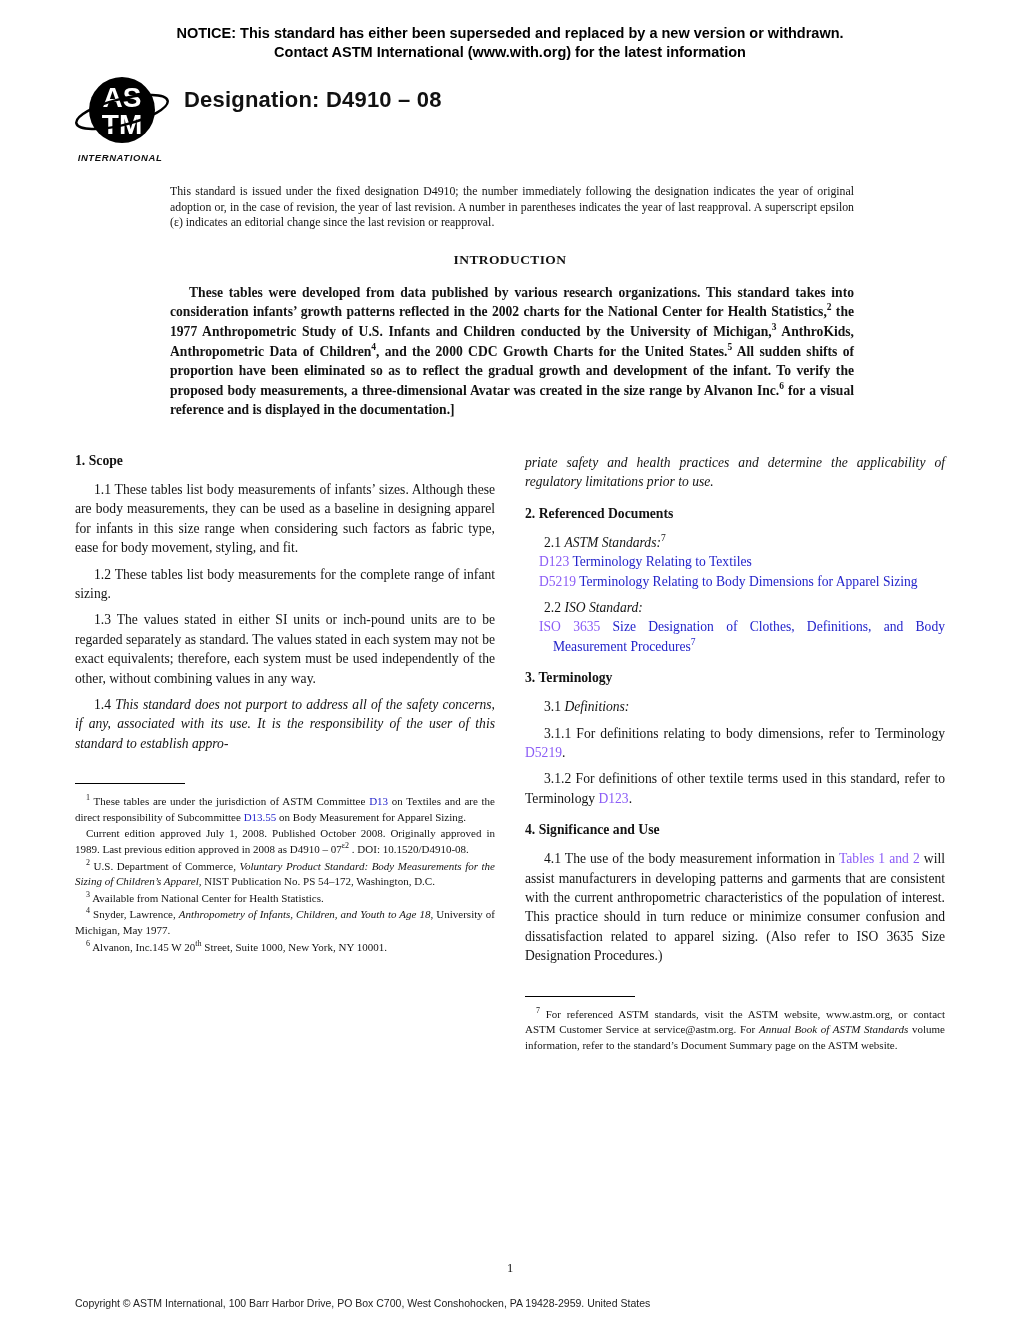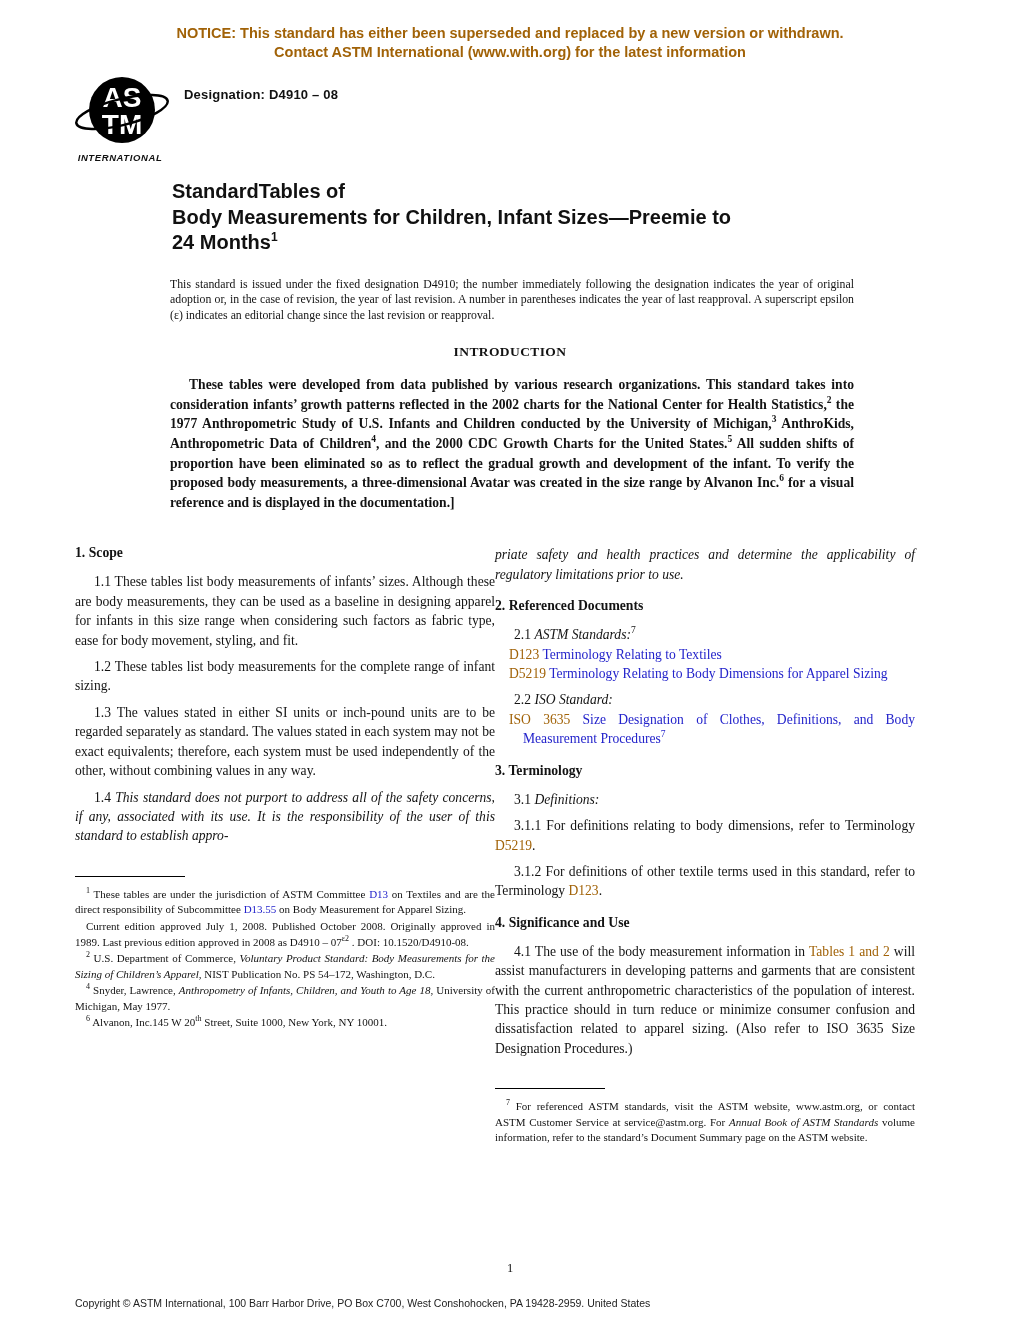--- a/index.html
+++ b/index.html
@@ -8,33 +8,33 @@
     width: 1020px; height: 1320px;
     font-family: "Liberation Serif", serif;
     color: #131313;
   }
   .page { position: relative; width: 1020px; height: 1320px; background: #fff; overflow: hidden; }
 
   .notice {
     margin-top: 24px; text-align: center;
     font-family: "Liberation Sans", sans-serif;
     font-weight: bold; font-size: 14.5px; line-height: 18.5px;
-    color: #a16207;
+    color: #000000;
   }
 
   .header { display: flex; align-items: flex-start; margin: 13px 0 0 68px; }
   .logo { width: 104px; text-align: center; }
   .logo-sub {
     font-family: "Liberation Sans", sans-serif;
     font-weight: bold; font-style: italic;
     font-size: 9.5px; letter-spacing: 0.6px; margin-top: -4px; color: #111;
   }
   .designation {
     font-family: "Liberation Sans", sans-serif;
-    font-weight: bold; font-size: 13px;
+    font-weight: bold; font-size: 22px;
     margin: 13px 0 0 12px; letter-spacing: 0.2px; color: #111;
   }
 
   .title-block {
     margin: 16px 0 0 172px; width: 700px;
     font-family: "Liberation Sans", sans-serif;
     font-weight: bold; font-size: 20px; line-height: 25.5px; color: #111;
   }
   .title-block sup { font-size: 12px; }
 
@@ -46,37 +46,37 @@
   .intro-heading {
     margin-top: 21px; text-align: center;
     font-weight: bold; font-size: 13.5px; letter-spacing: 0.4px;
   }
   .intro-para {
     margin: 15px 0 0 170px; width: 684px;
     font-size: 13.6px; line-height: 19.6px;
     text-align: justify; text-indent: 19px; font-weight: bold;
   }
 
-  .columns { display: flex; margin: 33px 0 0 75px; width: 870px; }
+  .columns { display: flex; margin: 33px 0 0 75px; width: 870px; gap: 30px; }
   .col { width: 420px; display: flex; flex-direction: column; }
   .col > :first-child { margin-top: 0; }
 
   .sec-heading { font-weight: bold; font-size: 13.7px; margin-top: 14px; margin-bottom: 4px; }
   .body-p {
     font-size: 13.6px; line-height: 19.4px;
     text-align: justify; text-indent: 19px; margin-top: 7px;
   }
   .no-indent { text-indent: 0; }
   .ref-item {
     font-size: 13.6px; line-height: 19.4px; text-align: justify;
     margin-left: 28px; text-indent: -14px; margin-top: 0;
   }
   .italic { font-style: italic; }
   sup { font-size: 9.5px; line-height: 0; vertical-align: super; }
-  .ref-red { color: #a16207; }
+  .ref-red { color: #8b5cf6; }
   .link-blue { color: #2323cb; }
 
   .fn-rule { width: 110px; border-top: 1.2px solid #000; margin-top: 30px; }
   .footnotes { margin-top: 9px; font-size: 11px; line-height: 15.6px; text-align: justify; }
   .footnotes p { text-indent: 11px; margin-top: 1px; }
   .footnotes sup { font-size: 8px; }
 
   .copyright {
     position: absolute; left: 75px; top: 1297px; width: 900px;
     font-family: "Liberation Sans", sans-serif; font-size: 10.5px; color: #222;
@@ -102,25 +102,20 @@
         <circle cx="52" cy="36" r="33" fill="#000"></circle>
         <text x="52" y="33" text-anchor="middle" fill="#fff" font-family="Liberation Sans, sans-serif" font-size="28" font-weight="bold">AS</text>
         <text x="52" y="60" text-anchor="middle" fill="#fff" font-family="Liberation Sans, sans-serif" font-size="28" font-weight="bold">TM</text>
         <ellipse cx="52" cy="38" rx="47" ry="13" fill="none" stroke="#000" stroke-width="2.5" transform="rotate(-14 52 38)"></ellipse>
       </svg>
       <div class="logo-sub">INTERNATIONAL</div>
     </div>
     <div class="designation">Designation: D4910 – 08</div>
   </div>
 
-  <h1 class="title-block">
-    <span>StandardTables of</span><br>
-    <span>Body Measurements for Children, Infant Sizes—Preemie to</span><br>
-    <span>24 Months</span><sup>1</sup>
-  </h1>
 
   <p class="issue-note">This standard is issued under the fixed designation D4910; the number immediately following the designation indicates the year of original adoption or, in the case of revision, the year of last revision. A number in parentheses indicates the year of last reapproval. A superscript epsilon (ε) indicates an editorial change since the last revision or reapproval.</p>
 
   <h2 class="intro-heading">INTRODUCTION</h2>
 
   <p class="intro-para"><span>These tables were developed from data published by various research organizations. This standard takes into consideration infants’ growth patterns reflected in the 2002 charts for the National Center for Health Statistics,</span><sup>2</sup><span> the 1977 Anthropometric Study of U.S. Infants and Children conducted by the University of Michigan,</span><sup>3</sup><span> AnthroKids, Anthropometric Data of Children</span><sup>4</sup><span>, and the 2000 CDC Growth Charts for the United States.</span><sup>5</sup><span> All sudden shifts of proportion have been eliminated so as to reflect the gradual growth and development of the infant. To verify the proposed body measurements, a three-dimensional Avatar was created in the size range by Alvanon Inc.</span><sup>6</sup><span> for a visual reference and is displayed in the documentation.]</span></p>
 
   <div class="columns">
 
     <div class="col">
@@ -128,20 +123,21 @@
       <p class="body-p">1.1 These tables list body measurements of infants’ sizes. Although these are body measurements, they can be used as a baseline in designing apparel for infants in this size range when considering such factors as fabric type, ease for body movement, styling, and fit.</p>
       <p class="body-p">1.2 These tables list body measurements for the complete range of infant sizing.</p>
       <p class="body-p">1.3 The values stated in either SI units or inch-pound units are to be regarded separately as standard. The values stated in each system may not be exact equivalents; therefore, each system must be used independently of the other, without combining values in any way.</p>
       <p class="body-p"><span>1.4</span> <span class="italic">This standard does not purport to address all of the safety concerns, if any, associated with its use. It is the responsibility of the user of this standard to establish appro-</span></p>
 
       <div class="fn-rule"></div>
       <div class="footnotes">
         <p><sup>1</sup><span> These tables are under the jurisdiction of ASTM Committee </span><span class="link-blue">D13</span><span> on Textiles and are the direct responsibility of Subcommittee </span><span class="link-blue">D13.55</span><span> on Body Measurement for Apparel Sizing.</span></p>
         <p><span>Current edition approved July 1, 2008. Published October 2008. Originally approved in 1989. Last previous edition approved in 2008 as D4910 – 07</span><sup>ε2</sup><span> . DOI: 10.1520/D4910-08.</span></p>
         <p><sup>2</sup><span> U.S. Department of Commerce, </span><span class="italic">Voluntary Product Standard: Body Measurements for the Sizing of Children’s Apparel</span><span>, NIST Publication No. PS 54–172, Washington, D.C.</span></p>
+        <p><sup>3</sup><span> Available from National Center for Health Statistics.</span></p>
         <p><sup>4</sup><span> Snyder, Lawrence, </span><span class="italic">Anthropometry of Infants, Children, and Youth to Age 18</span><span>, University of Michigan, May 1977.</span></p>
         <p><sup>6</sup><span> Alvanon, Inc.145 W 20</span><sup>th</sup><span> Street, Suite 1000, New York, NY 10001.</span></p>
       </div>
     </div>
 
     <div class="col">
       <p class="body-p no-indent"><span class="italic">priate safety and health practices and determine the applicability of regulatory limitations prior to use.</span></p>
 
       <h3 class="sec-heading">2.  Referenced Documents</h3>
       <p class="body-p"><span>2.1</span> <span class="italic">ASTM Standards:</span><sup>7</sup></p>

